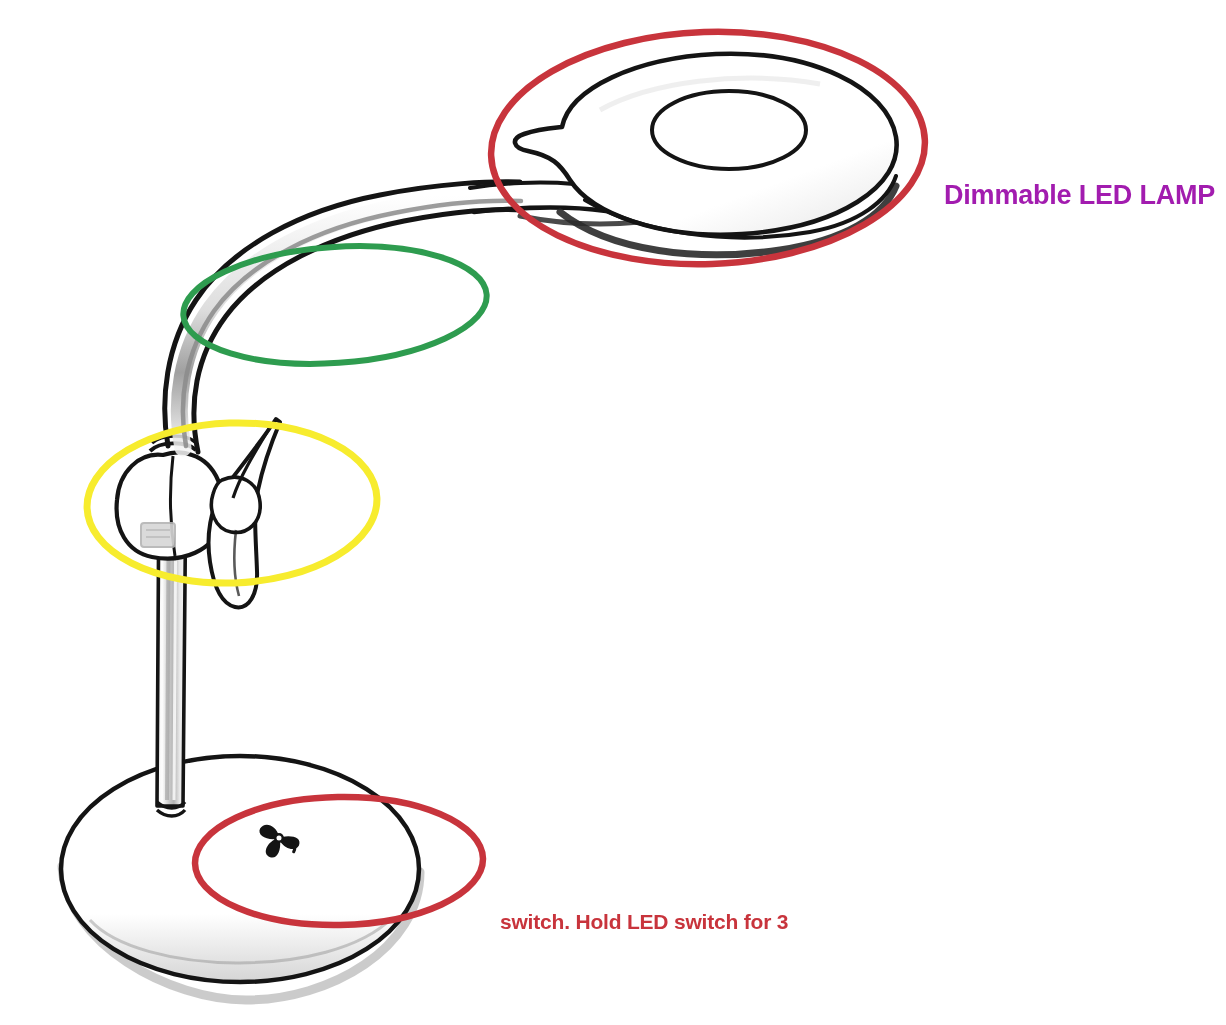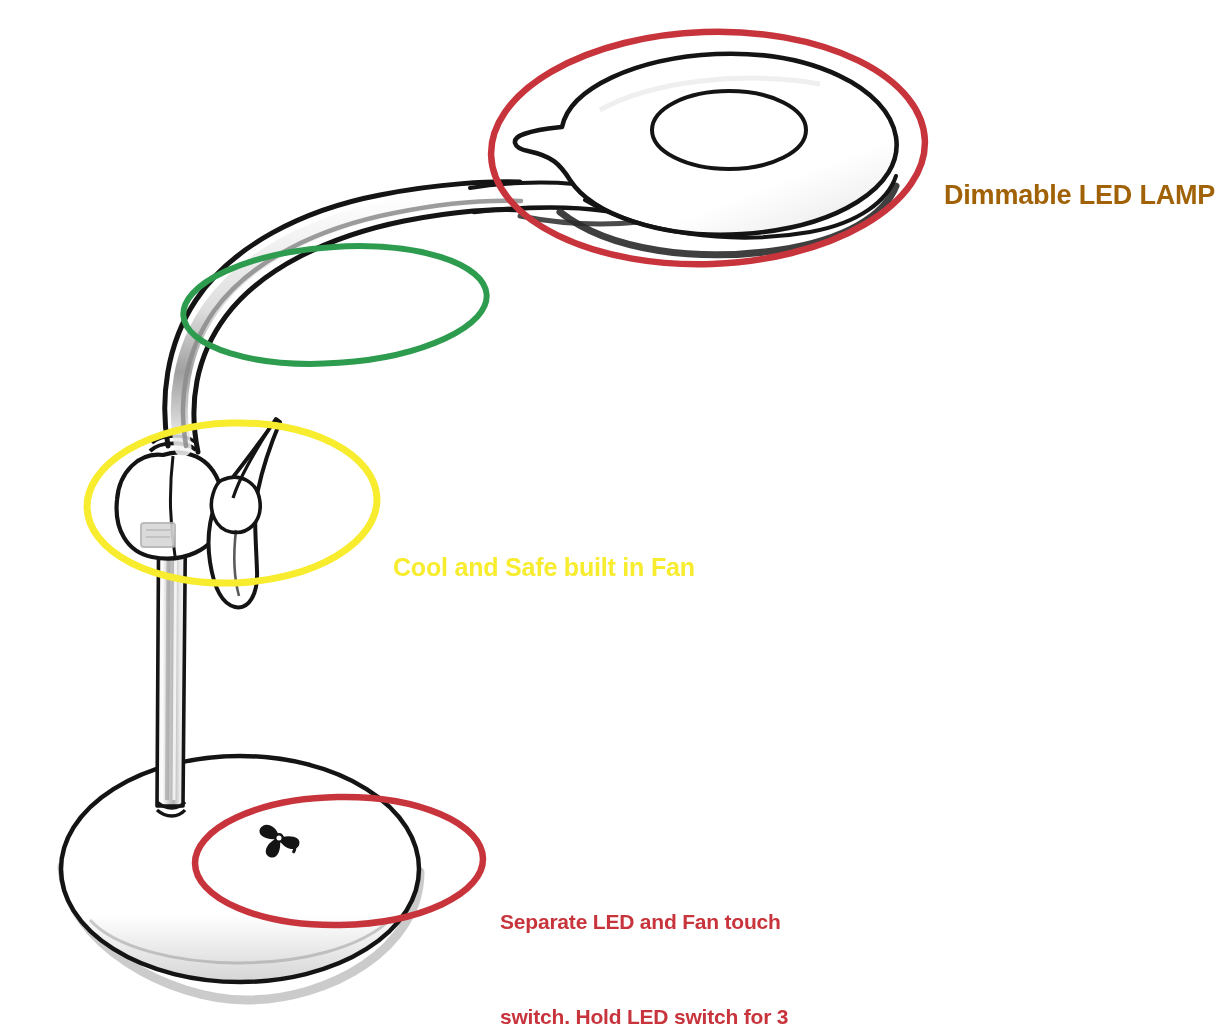--- a/index.html
+++ b/index.html
@@ -208,29 +208,25 @@
 
     <ellipse cx="708" cy="148" rx="217" ry="116" transform="rotate(-2 708 148)" fill="none" stroke="#C8343C" stroke-width="6.5"></ellipse>
 
     <ellipse cx="335" cy="305" rx="152" ry="58" transform="rotate(-4 335 305)" fill="none" stroke="#2E9C4F" stroke-width="6"></ellipse>
 
     <ellipse cx="232" cy="503" rx="145" ry="80" transform="rotate(-2 232 503)" fill="none" stroke="#F7EC2E" stroke-width="7"></ellipse>
 
     <ellipse cx="339" cy="861" rx="144" ry="64" transform="rotate(-1 339 861)" fill="none" stroke="#C8343C" stroke-width="6.5"></ellipse>
   </svg>
 
-  <div class="callout-label" id="label-lamp" style="color:#a16207">
+  <div class="callout-label" id="label-lamp" style="color:#a21caf">
     <span class="lbl-line">Dimmable LED LAMP</span>
   </div>
 
 
-  <div class="callout-label" id="label-fan" style="color:#F7EC2E">
-    <span class="lbl-line">Cool and Safe built in Fan</span>
-  </div>
 
   <div class="callout-label" id="label-switch" style="color:#C8343C">
-    <span class="lbl-line">Separate LED and Fan touch</span>
     <span class="lbl-line">switch. Hold LED switch for 3</span>
     
     
   </div>
 
 </div>
 
 </body></html>

